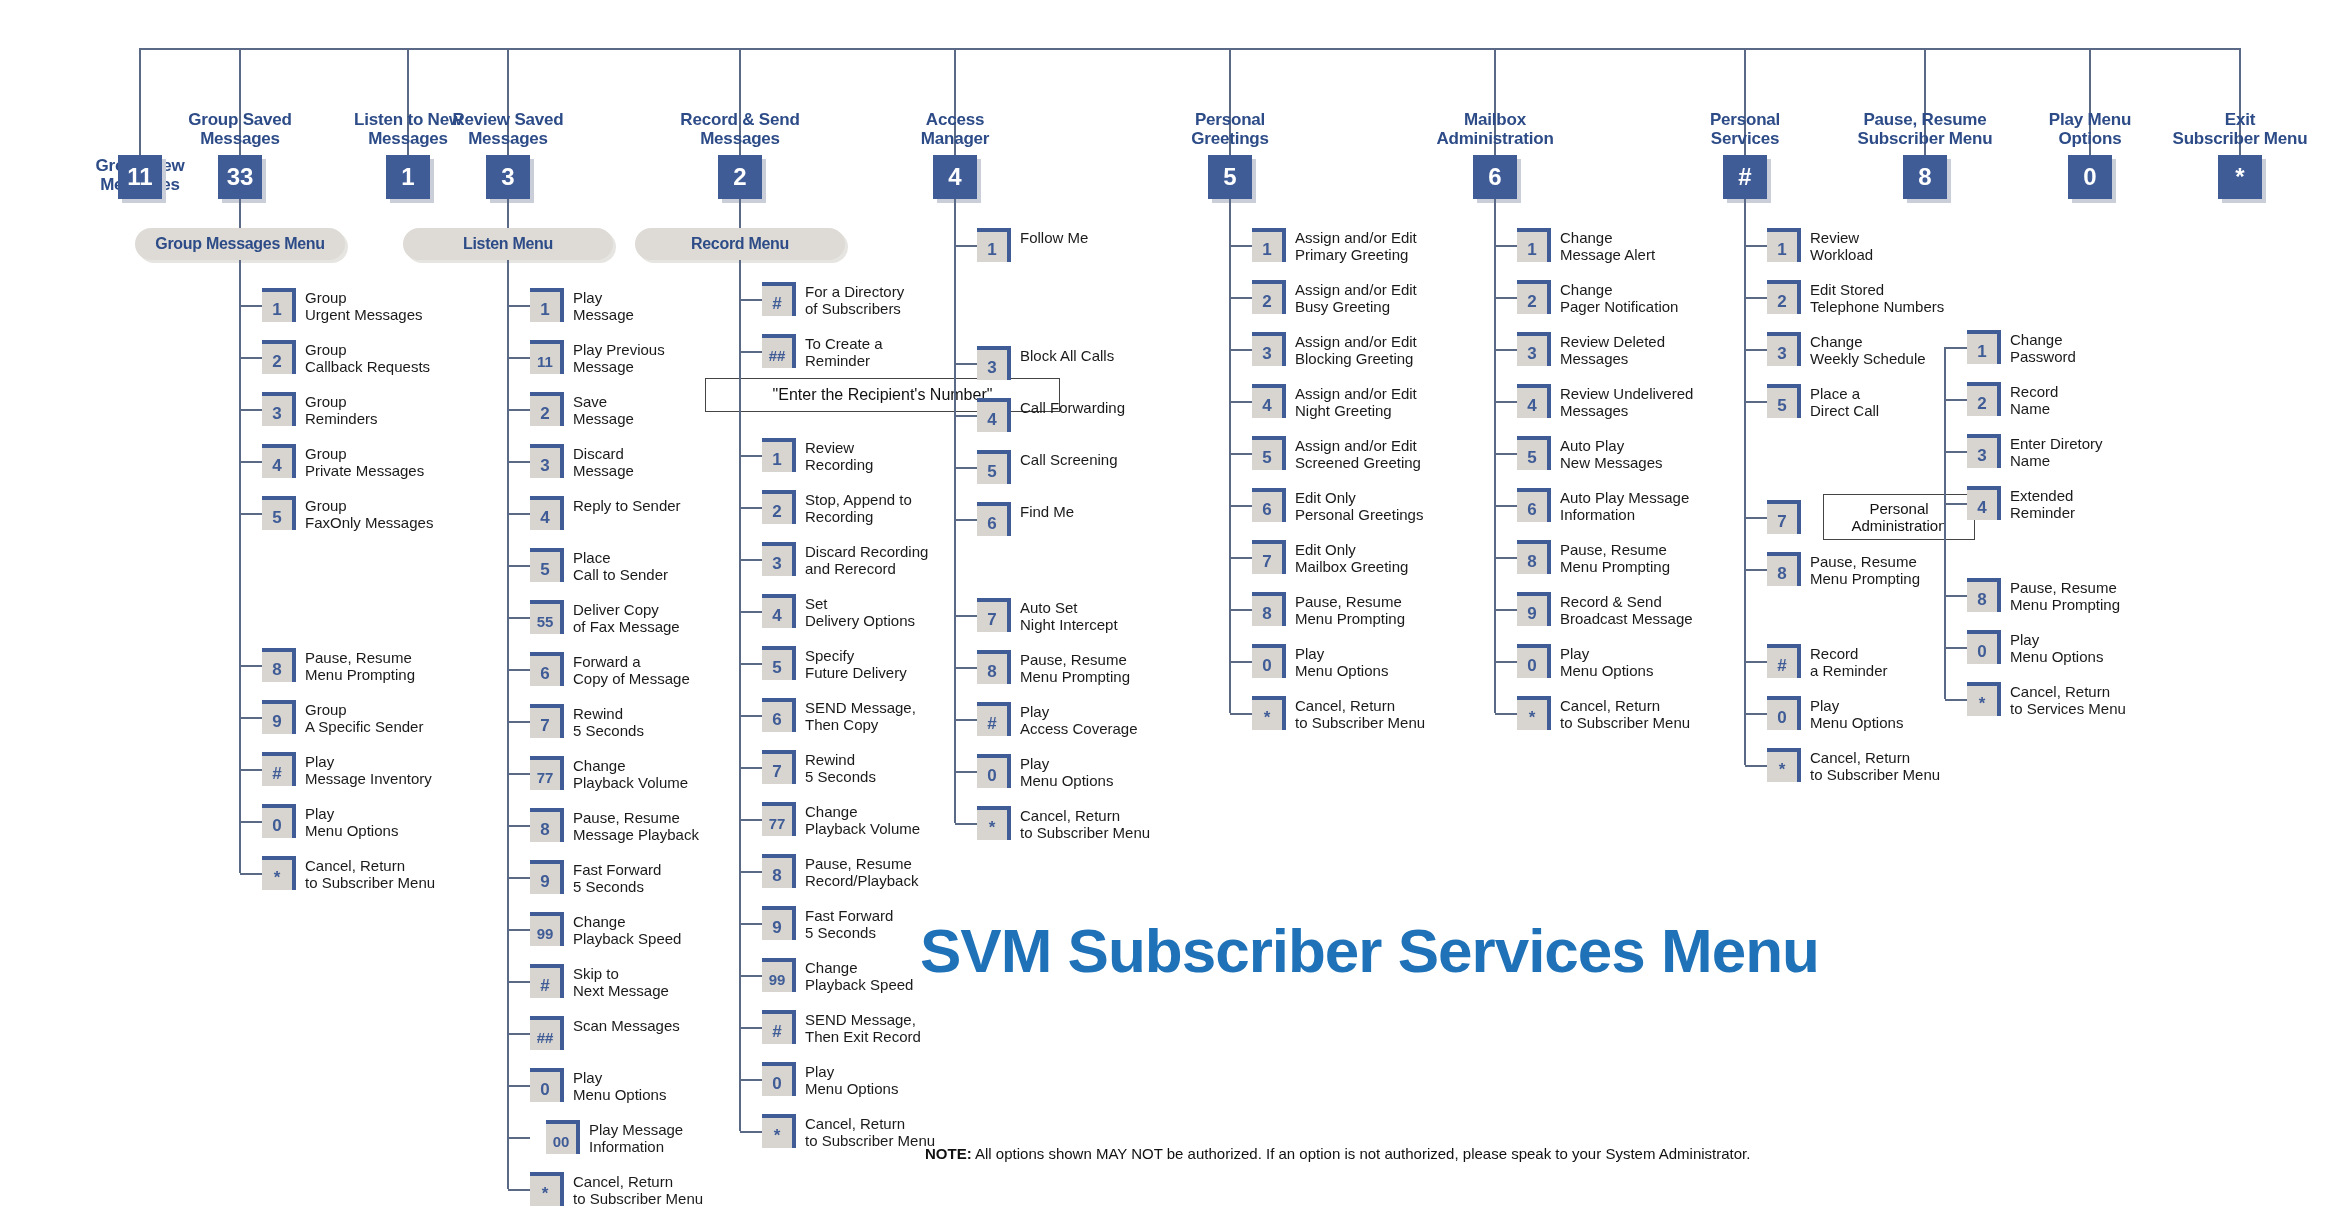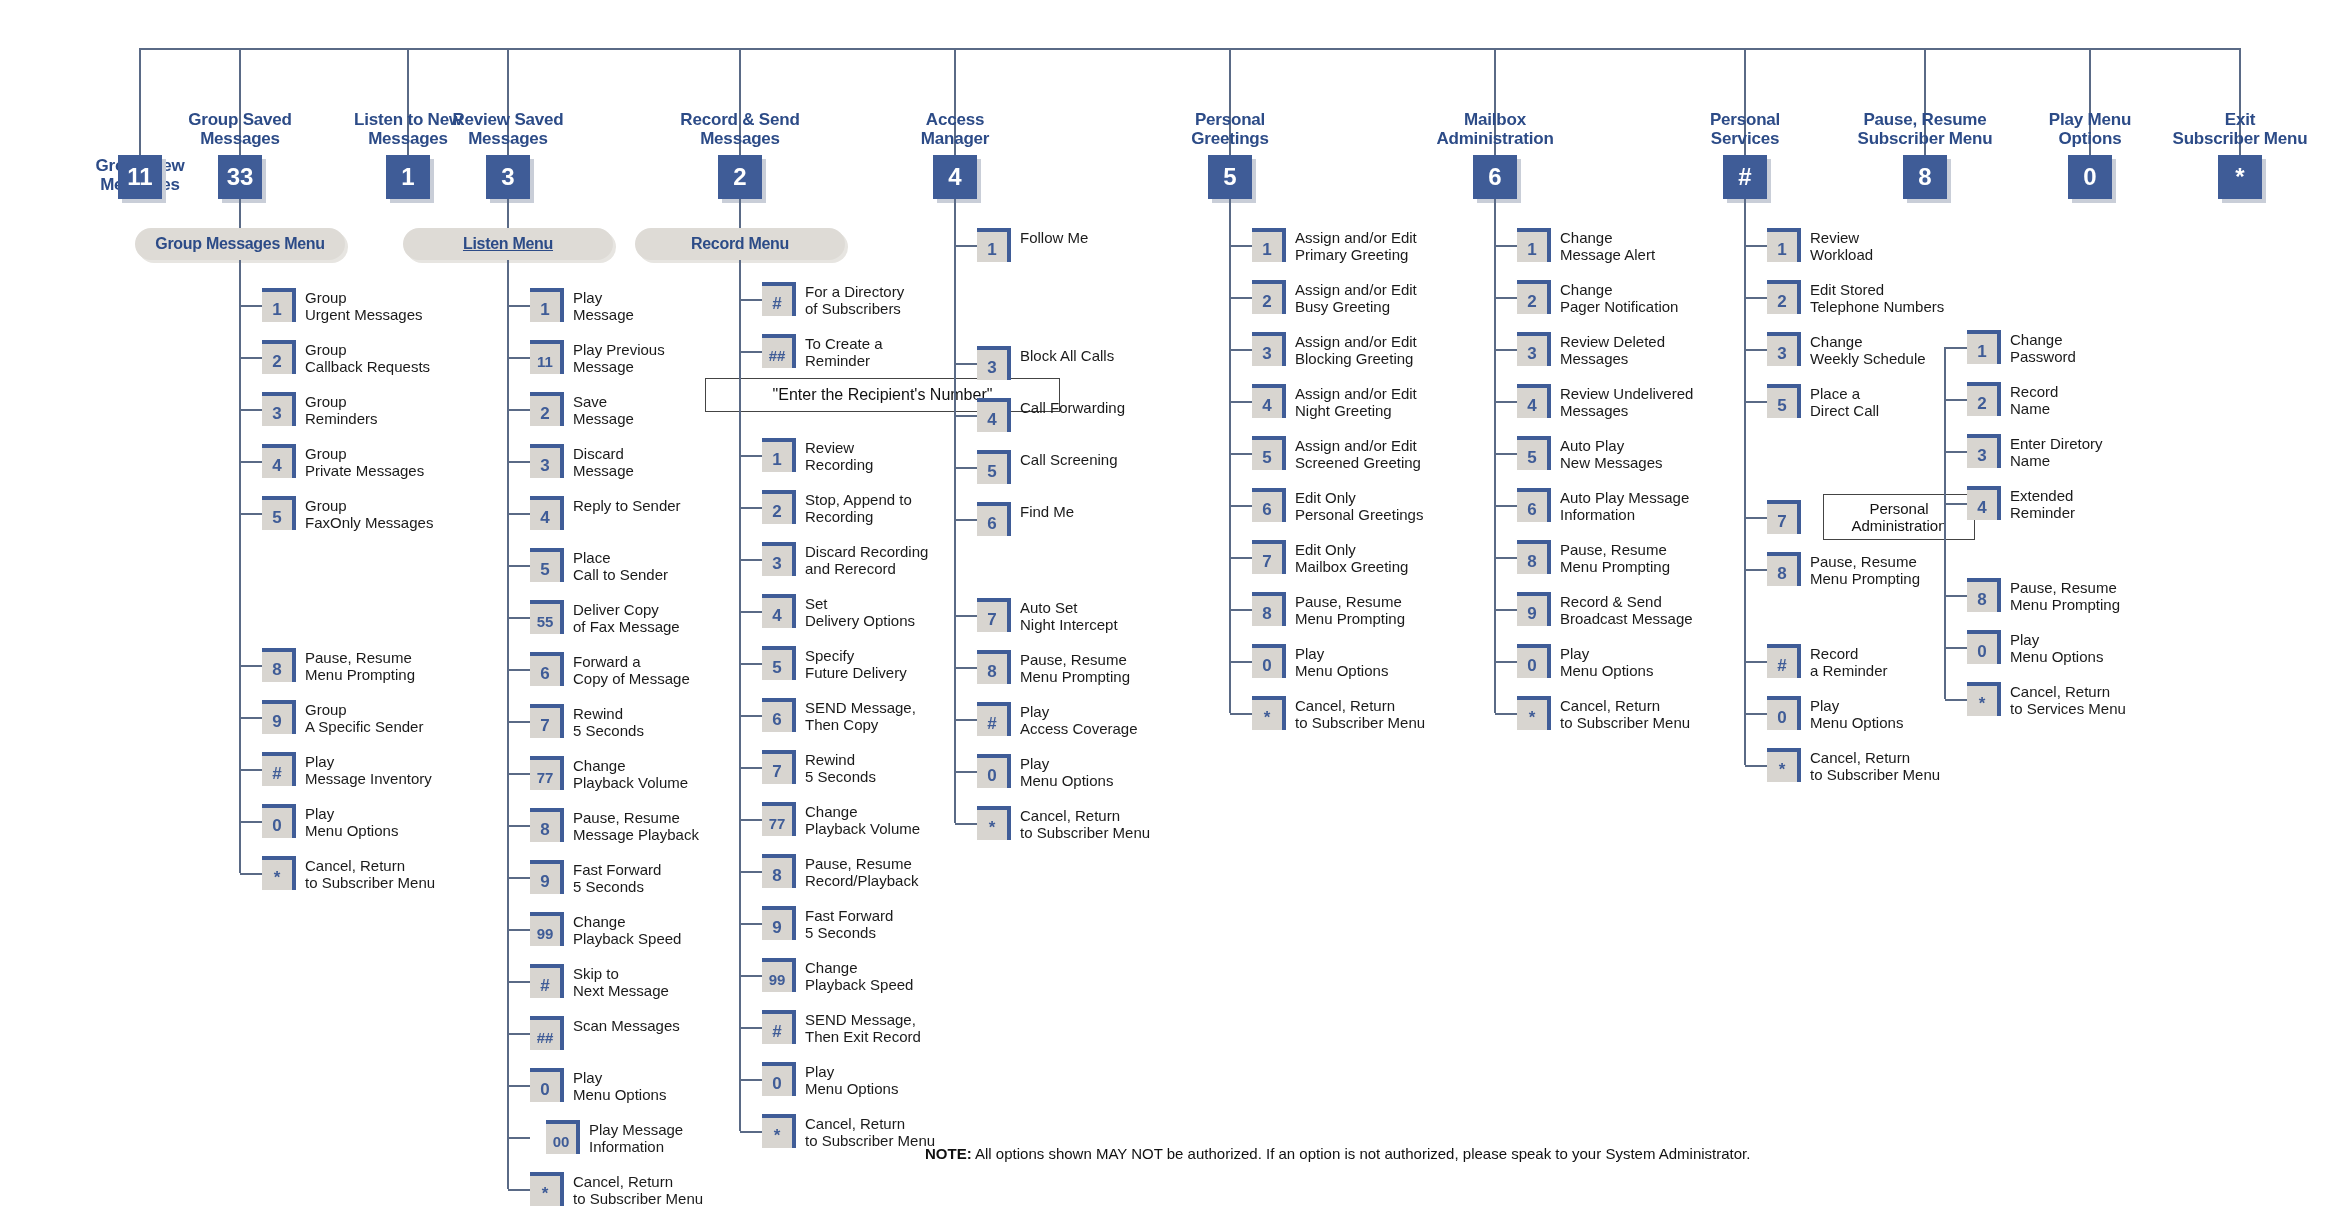--- a/index.html
+++ b/index.html
@@ -130,21 +130,21 @@
       </div>
       <div class="vline" style="left: 407px; top: 48px; height: 107px;"></div>
       <div class="col-title" style="left: 313px; top: 110px; width: 190px;">Listen to New
 Messages</div>
       <div class="keysq" style="left: 386px; top: 155px;">1</div>
       <div class="vline" style="left: 507px; top: 48px; height: 107px;"></div>
       <div class="col-title" style="left: 413px; top: 110px; width: 190px;">Review Saved
 Messages</div>
       <div class="keysq" style="left: 486px; top: 155px;">3</div>
       <div class="vline" style="left: 507px; top: 199px; height: 29px;"></div>
-      <div class="pill" style="left: 403px; top: 228px; width: 210px; text-decoration: underline;">Listen Menu</div>
+      <div class="pill" style="left: 403px; top: 228px; width: 210px;">Listen Menu</div>
       <div class="vline" style="left: 507px; top: 260px; height: 929px;"></div>
       <div class="hline" style="left: 508px; top: 305px; width: 22px;"></div>
       <div class="opt" style="left: 530px; top: 288px;">
         <div class="optkey">1</div>
         <div class="optlbl">Play
 Message</div>
       </div>
       <div class="hline" style="left: 508px; top: 357px; width: 22px;"></div>
       <div class="opt" style="left: 530px; top: 340px;">
         <div class="optkey sm">11</div>
@@ -649,17 +649,18 @@
 Menu Options</div>
       </div>
       <div class="hline" style="left: 1945px; top: 699px; width: 22px;"></div>
       <div class="opt" style="left: 1967px; top: 682px;">
         <div class="optkey">*</div>
         <div class="optlbl">Cancel, Return
 to Services Menu</div>
       </div>
     </div>
 
+  <div id="doc-title" style="left:920px;top:915px;">SVM Subscriber Services Menu</div>
   <div id="doc-note" style="left:925px;top:1145px;">
     <b>NOTE:</b><span> All options shown MAY NOT be authorized.  If an option is not authorized, please speak to    your System Administrator.</span>
   </div>
 
 </div>
 
 </body></html>

